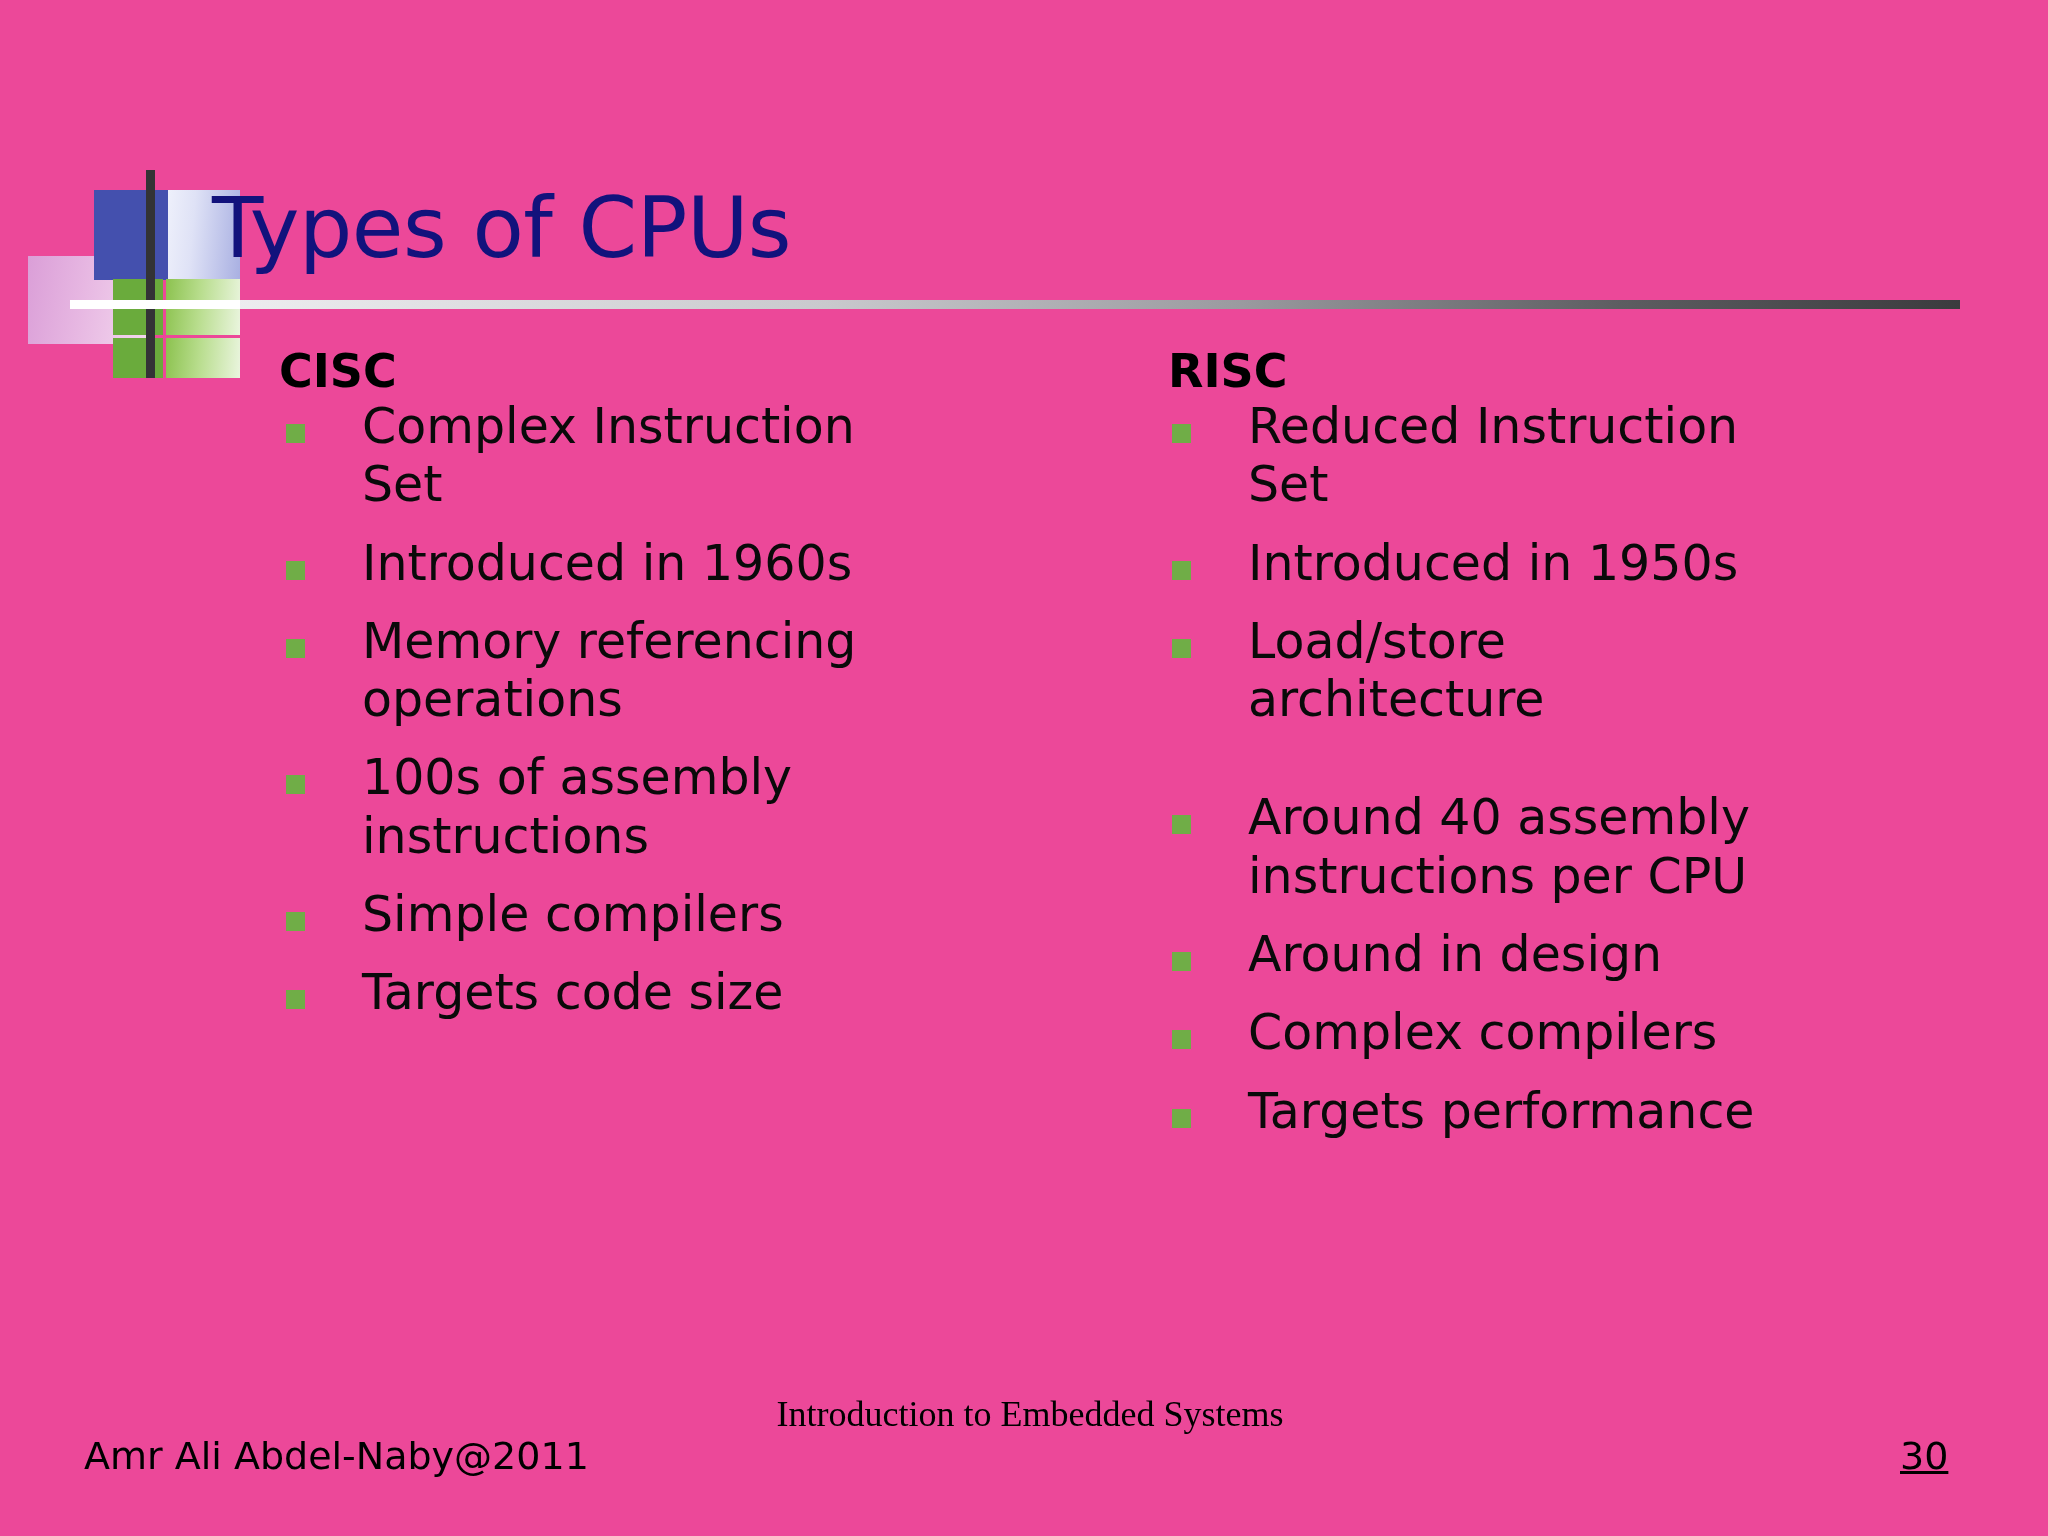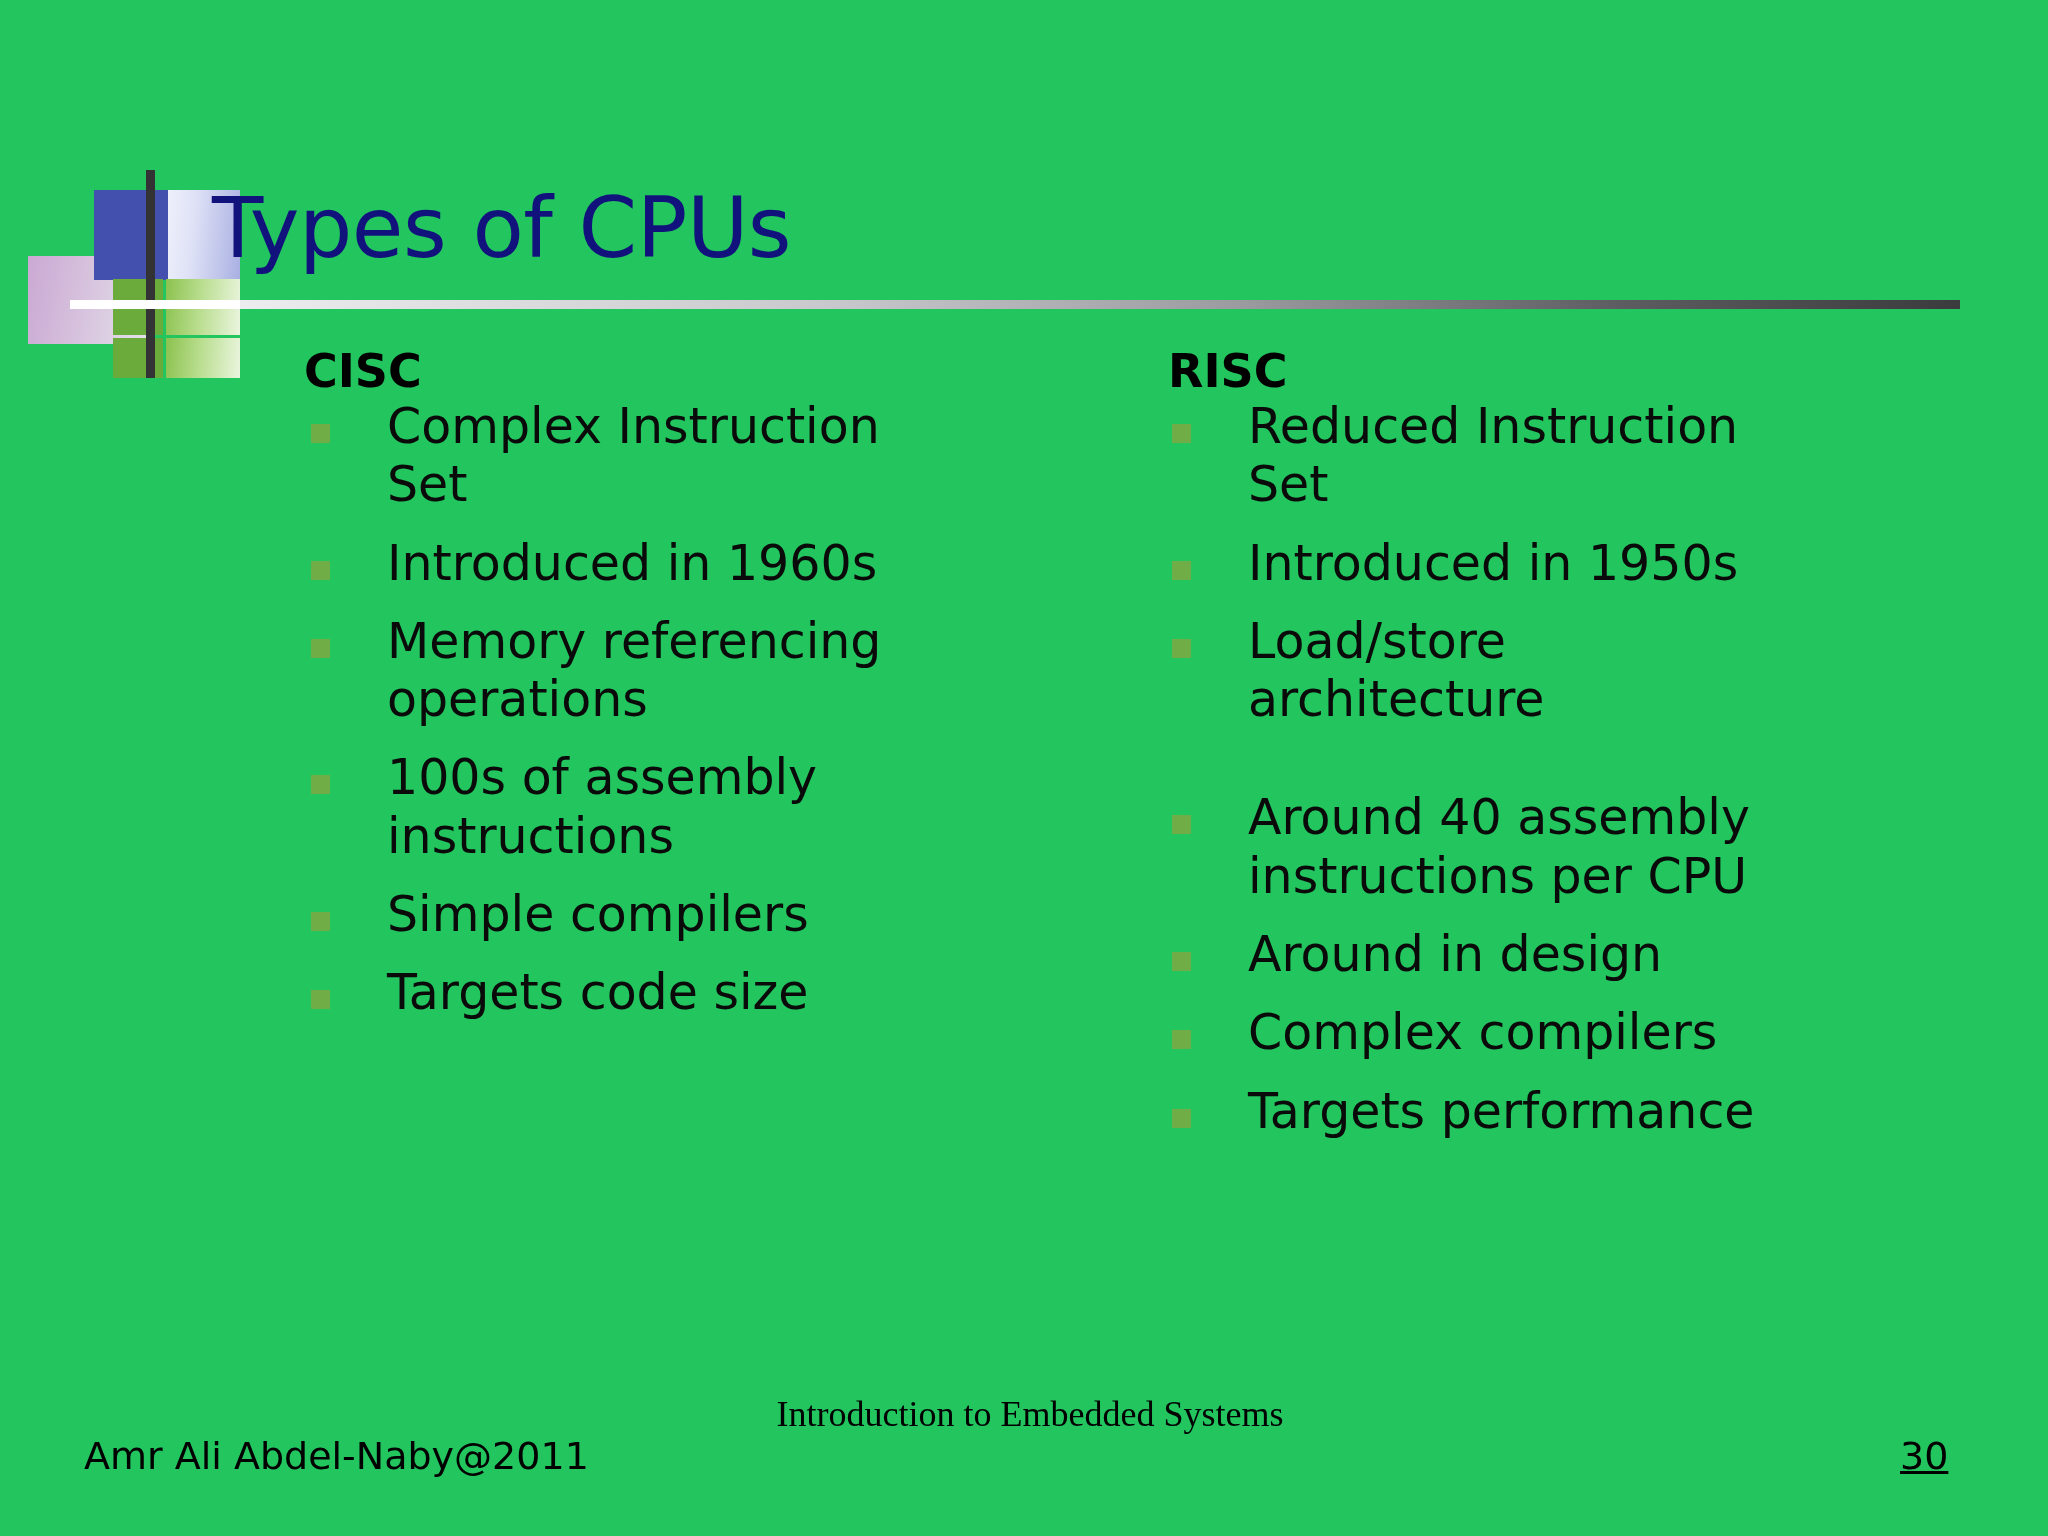--- a/index.html
+++ b/index.html
@@ -15,21 +15,21 @@
     font-family: "DejaVu Sans", "Liberation Sans", sans-serif;
     position: relative;
   }
 
   .slide {
     position: absolute;
     left: 0;
     top: 0;
     width: 2048px;
     height: 1536px;
-    background: #22c55e;
+    background: #ec4899;
   }
 
   
   .logo {
     position: absolute;
     left: 20px;
     top: 160px;
     width: 280px;
     height: 240px;
   }
@@ -144,21 +144,21 @@
   .columns {
     position: absolute;
     left: 0;
     top: 348px;
     width: 2048px;
   }
   .col {
     position: absolute;
     top: 0;
   }
-  .col-cisc { left: 282px; width: 600px; margin-left: 25px; }
+  .col-cisc { left: 282px; width: 600px; }
   .col-risc { left: 1168px; width: 640px; }
 
   .col-head {
     font-family: "DejaVu Sans", "Liberation Sans", sans-serif;
     font-weight: bold;
     font-size: 46px;
     color: #000000;
     line-height: 1.0;
     margin: 0 0 4px 0;
     padding: 0;

